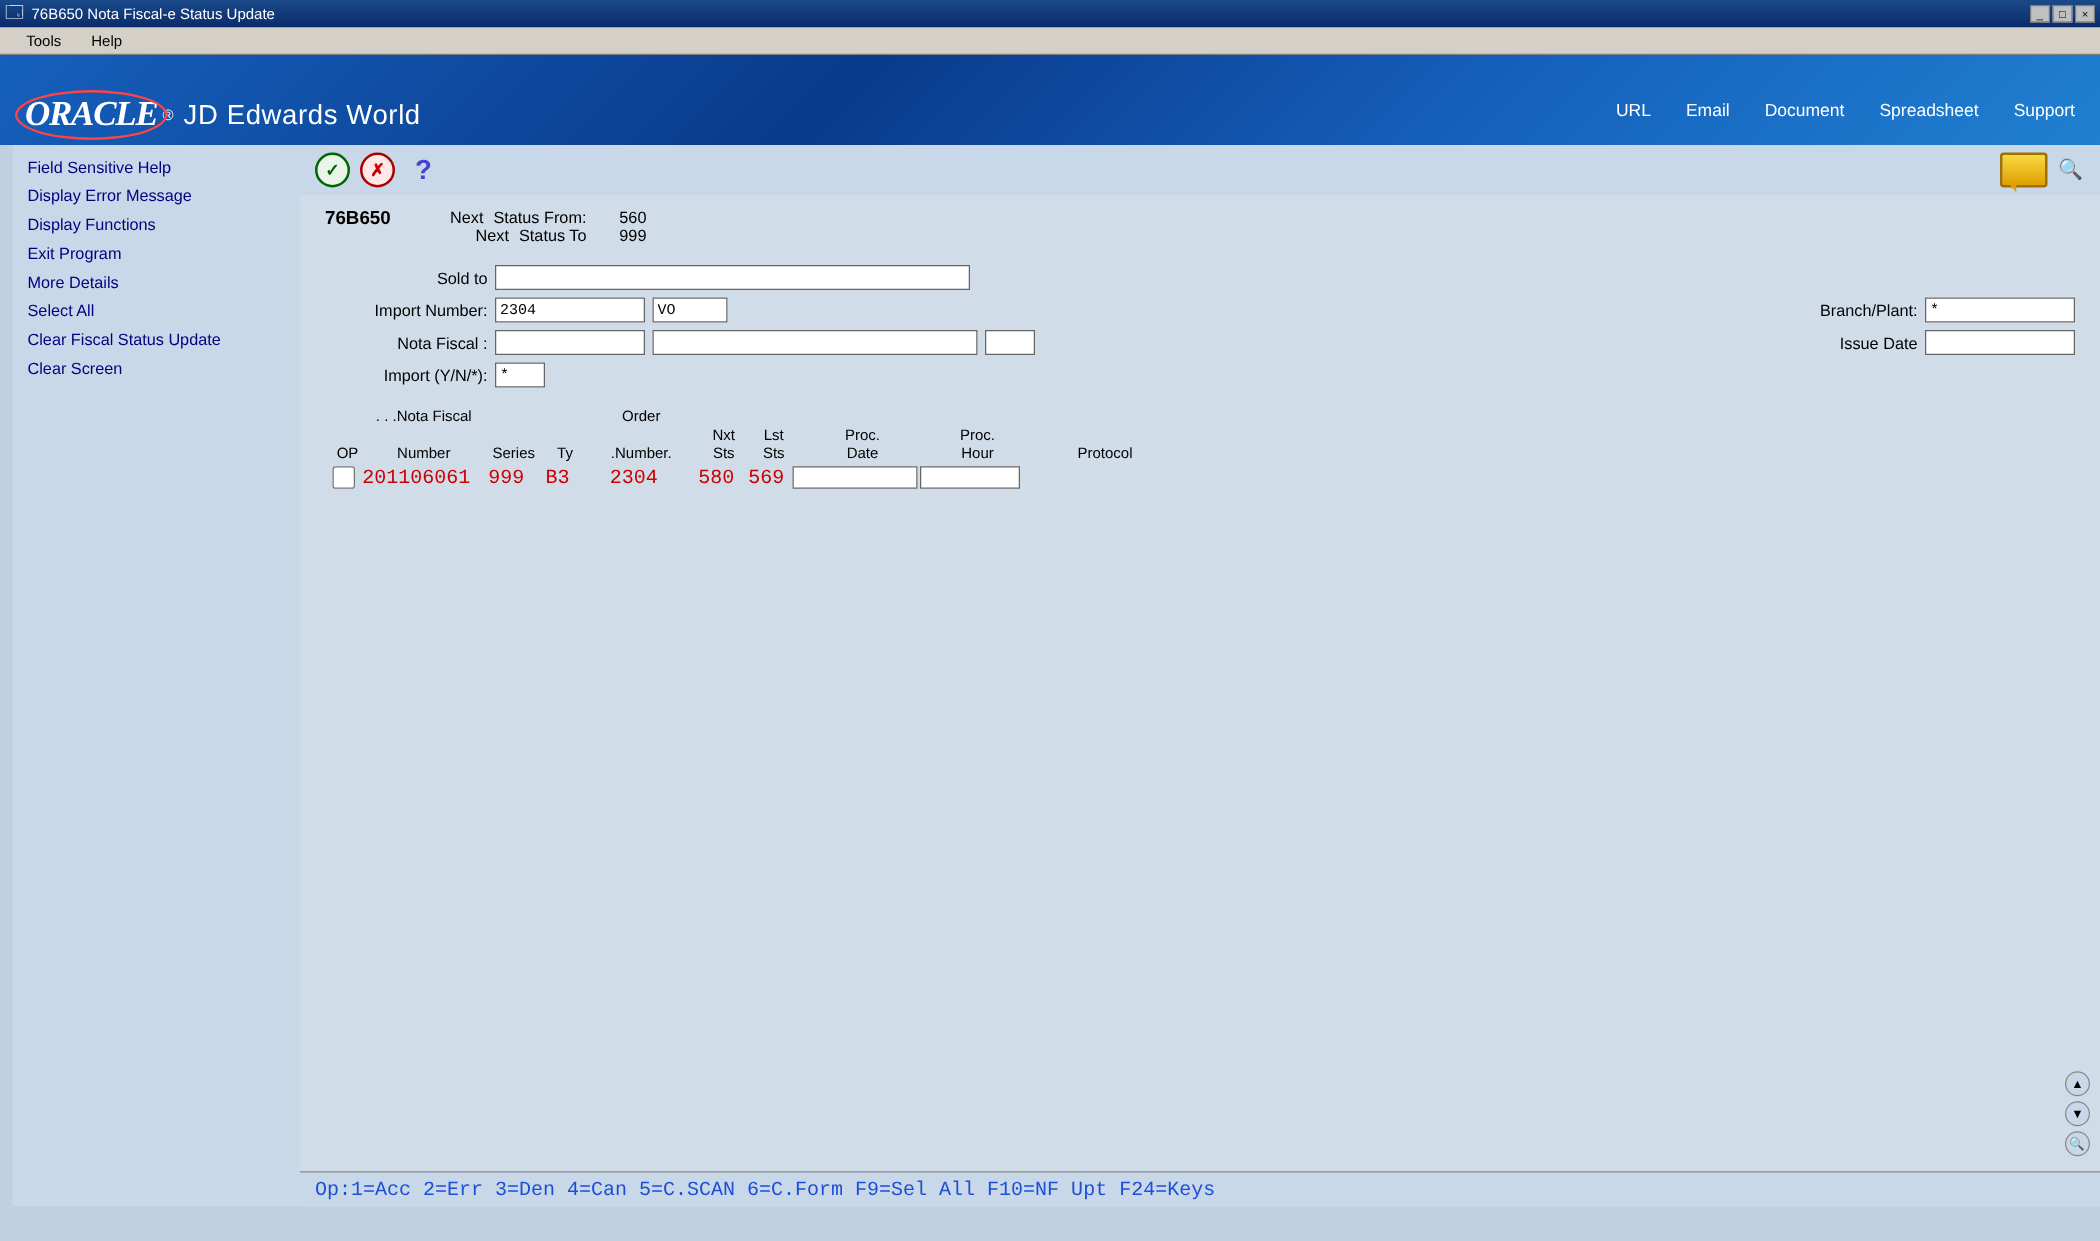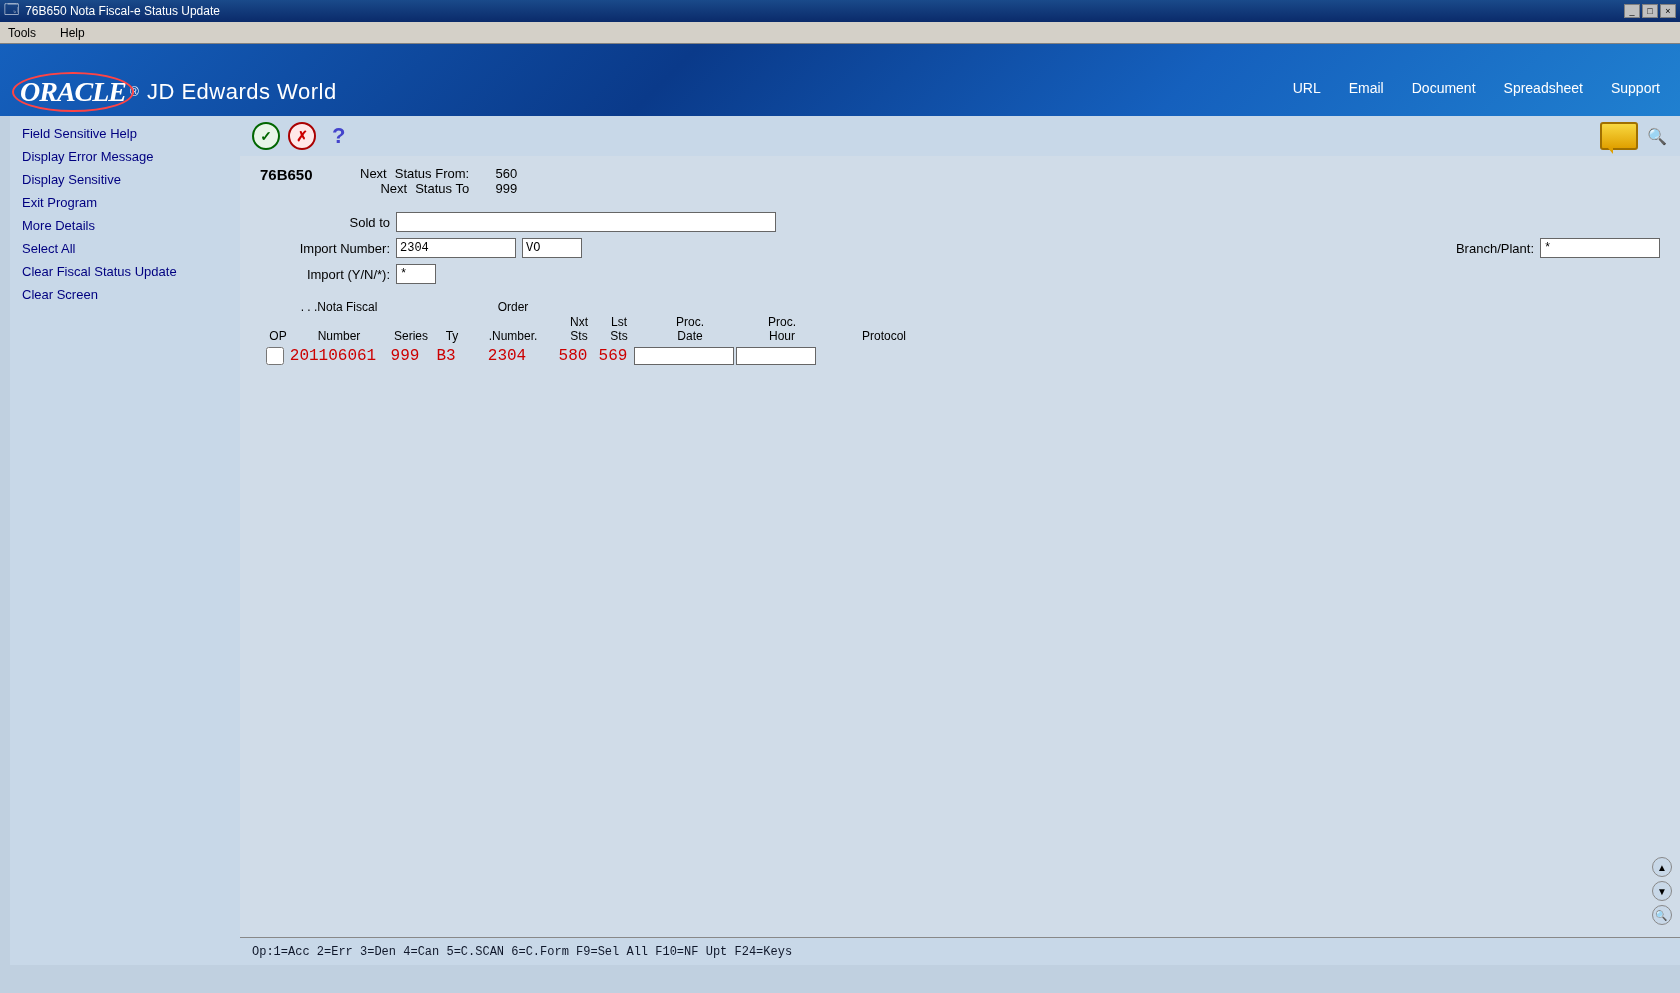--- a/index.html
+++ b/index.html
@@ -44,21 +44,21 @@
       cursor: pointer;
       color: #000;
     }
 
     
     #menu-bar {
       background: #d4d0c8;
       height: 22px;
       display: flex;
       align-items: center;
-      padding: 0 4px;
+      padding: 0 17px;
       gap: 16px;
       border-bottom: 1px solid #808080;
       font-size: 12px;
     }
     .menu-item {
       cursor: pointer;
       padding: 2px 4px;
     }
 
     
@@ -269,22 +269,22 @@
       position: absolute;
       bottom: 0;
       left: 0;
       right: 0;
       height: 28px;
       background: #c8d8e8;
       border-top: 1px solid #888;
       display: flex;
       align-items: center;
       padding: 0 12px;
-      font-size: 12px;
-      color: #0f172a;
+      font-size: 16px;
+      color: #1d4ed8;
       font-family: "Courier New", monospace;
     }
 
     
     .scroll-icons {
       position: absolute;
       right: 8px;
       bottom: 40px;
       display: flex;
       flex-direction: column;
@@ -394,21 +394,21 @@
     <a class="nav-link">Spreadsheet</a>
     <a class="nav-link">Support</a>
   </div>
 </div>
 
 <div id="main-layout">
 
   <div id="sidebar">
     <div class="sidebar-item">Field Sensitive Help</div>
     <div class="sidebar-item">Display Error Message</div>
-    <div class="sidebar-item">Display Sensitive</div>
+    <div class="sidebar-item">Display Functions</div>
     <div class="sidebar-item">Exit Program</div>
     <div class="sidebar-item">More Details</div>
     <div class="sidebar-item">Select All</div>
     <div class="sidebar-item">Clear Fiscal Status Update</div>
     <div class="sidebar-item">Clear Screen</div>
   </div>
 
   <div id="content">
 
     <div id="toolbar">
@@ -450,20 +450,29 @@
 
       <div class="field-row" style="display:flex; align-items:center; gap:6px;">
         <span class="field-label">Import Number:</span>
         <input class="field-input w-medium" type="text" value="2304" style="">
         <input class="field-input w-small" type="text" value="VO" style="">
         <span style="flex:1;"></span>
         <span class="right-label">Branch/Plant:</span>
         <input class="field-input w-medium" type="text" value="*" style="">
       </div>
 
+      <div class="field-row" style="display:flex; align-items:center; gap:6px;">
+        <span class="field-label">Nota Fiscal :</span>
+        <input class="field-input w-medium" type="text" value="" style="">
+        <input class="field-input w-large" type="text" value="" style="">
+        <input class="field-input w-tiny" type="text" value="" style="">
+        <span style="flex:1;"></span>
+        <span class="right-label">Issue Date</span>
+        <input class="field-input w-medium" type="text" value="" style="">
+      </div>
 
       <div class="field-row">
         <span class="field-label">Import (Y/N/*):</span>
         <input class="field-input w-tiny" type="text" value="*" style="">
       </div>
 
       <div id="data-table" style="margin-top:16px;">
 
         <div style="display:flex; align-items:flex-end; gap:2px; margin-bottom:1px; padding-left:4px;">
           <span style="width:28px;"></span>

